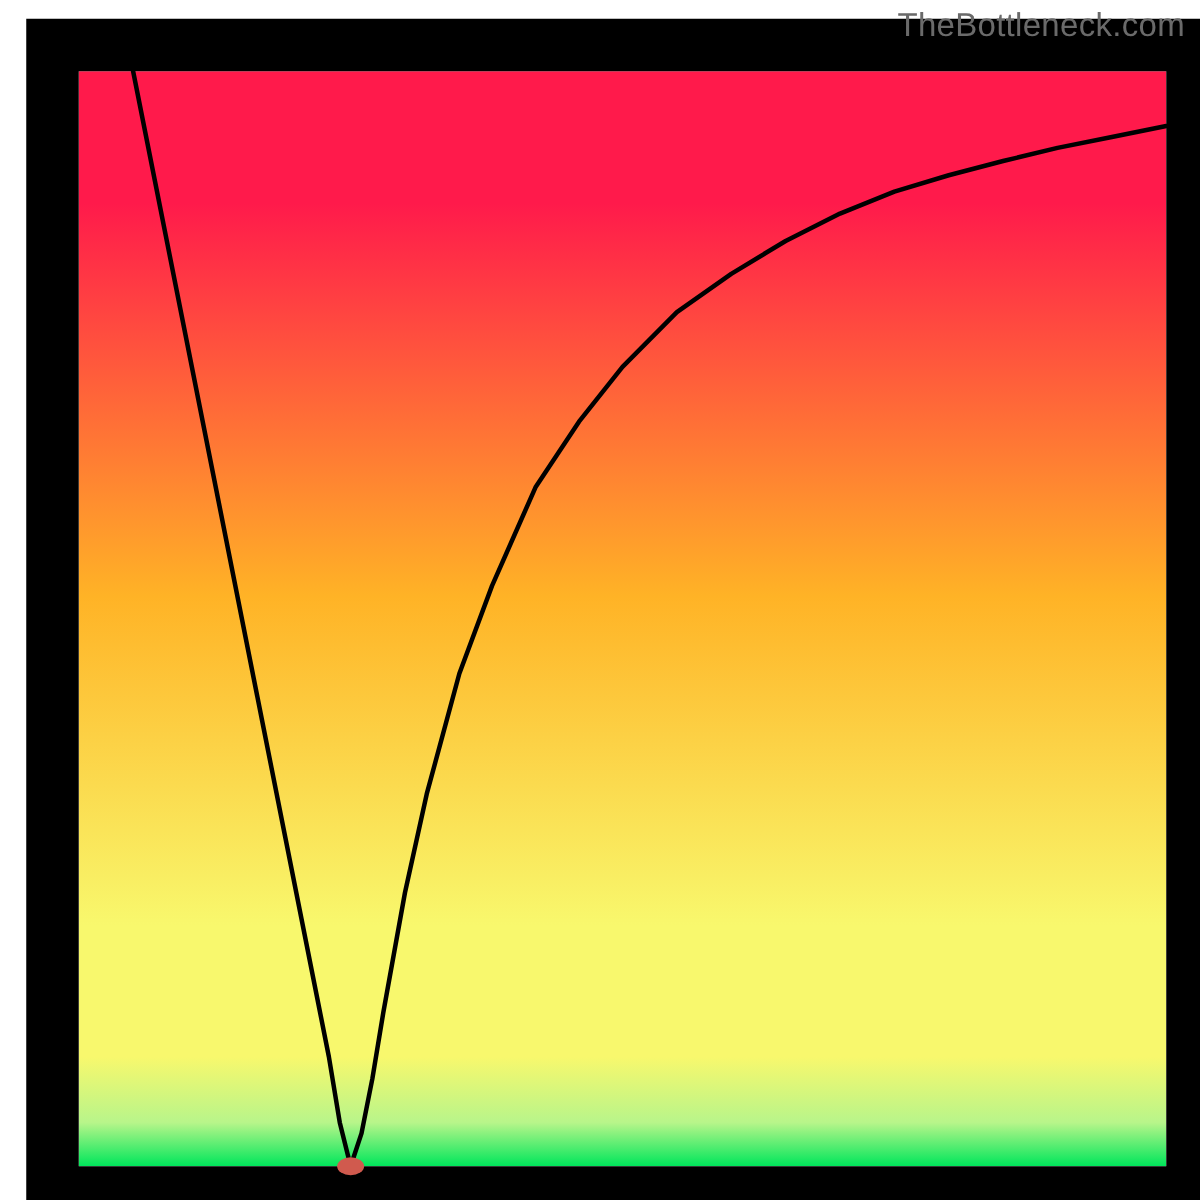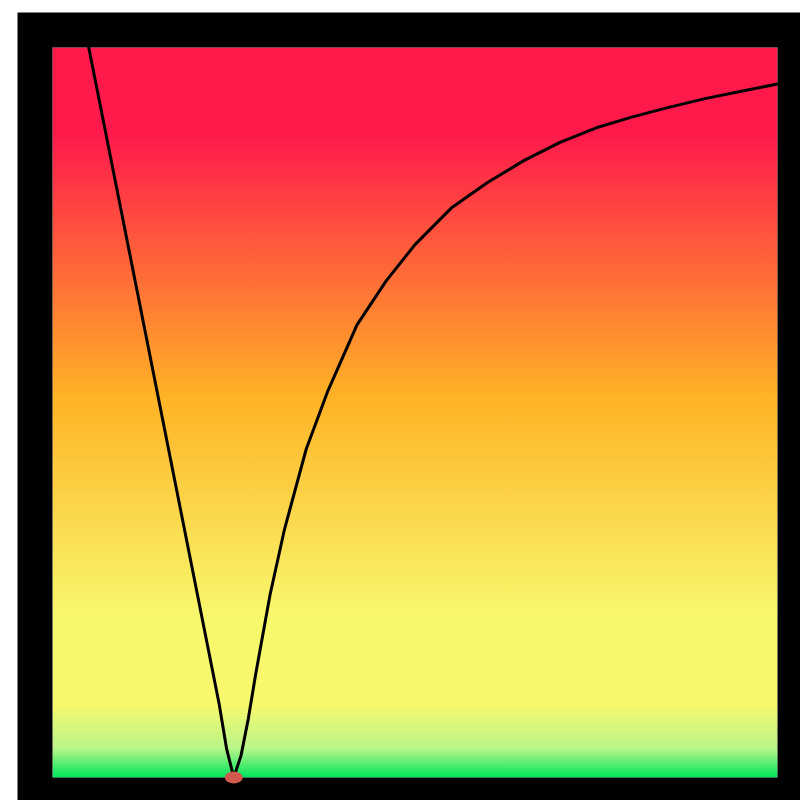--- a/index.html
+++ b/index.html
@@ -30,20 +30,21 @@
     position: absolute;
     top: 0;
     left: 0;
     display: block;
   }
 </style>
 </head>
 <body>
 
 <div class="container">
+  <div class="watermark">TheBottleneck.com</div>
   <svg class="chart" width="800" height="800" viewBox="0 0 800 800">
       <defs>
         <linearGradient id="bg-grad" x1="0" y1="0" x2="0" y2="1">
           <stop offset="0%" stop-color="#ff1a4b"></stop>
           <stop offset="12%" stop-color="#ff1a4b"></stop>
           <stop offset="48%" stop-color="#ffb326"></stop>
           <stop offset="78%" stop-color="#f8f86d"></stop>
           <stop offset="90%" stop-color="#f8f86d"></stop>
           <stop offset="96%" stop-color="#b8f58a"></stop>
           <stop offset="100%" stop-color="#00e65b"></stop>

